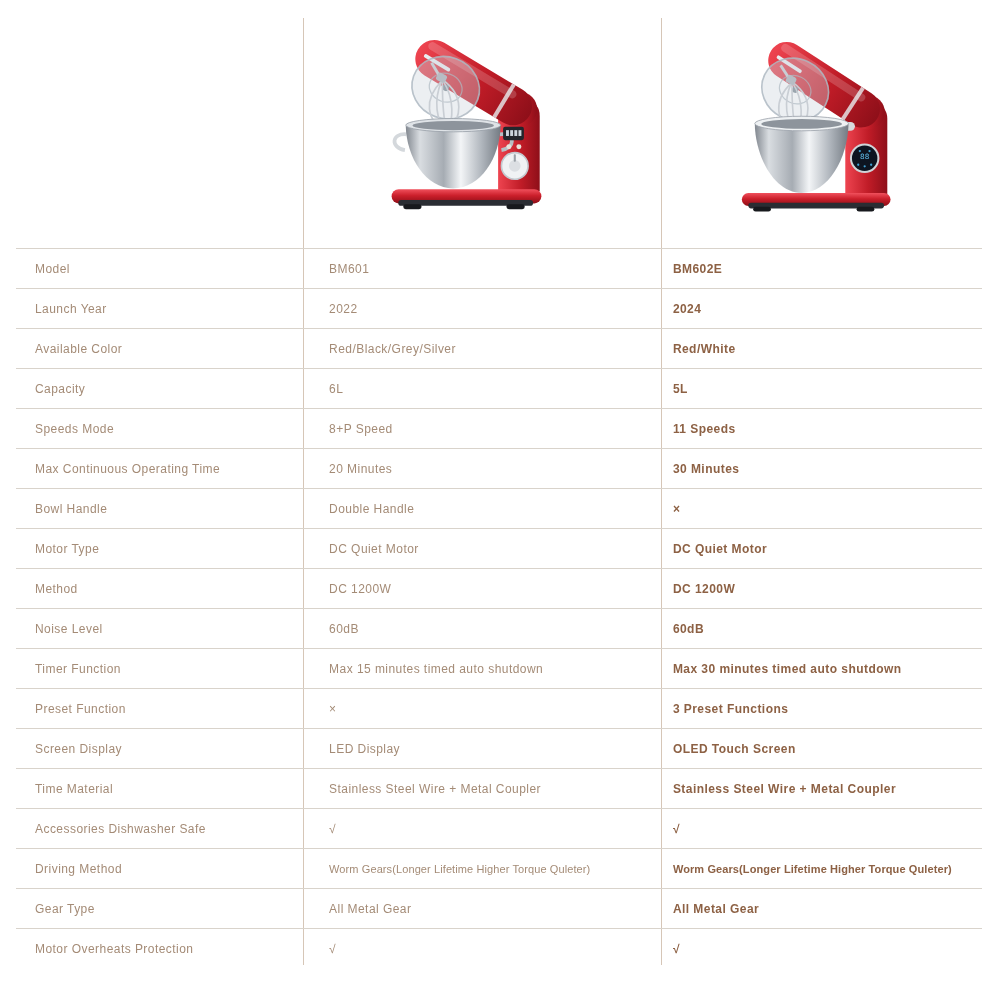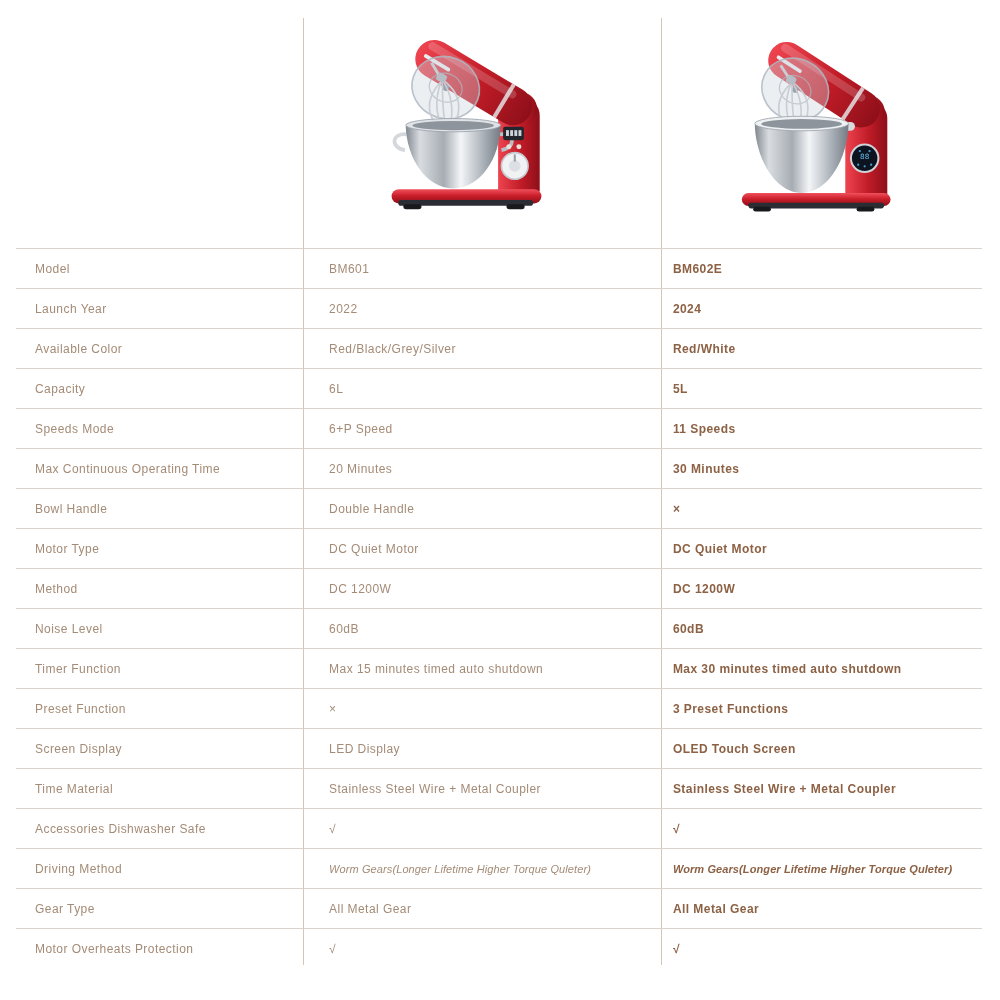--- a/index.html
+++ b/index.html
@@ -26,21 +26,21 @@
   .row { display:flex; height:40px; border-top:1px solid var(--row-line,#d9d3cb); box-sizing:border-box; }
   .cell {
     display:flex; align-items:center; box-sizing:border-box;
     font-size:12px; letter-spacing:0.45px;
     color:var(--label-text,#a48b76);
     white-space:nowrap; overflow:hidden;
   }
   .cell.label { width:287px; padding-left:19px; }
   .cell.mid   { width:358px; padding-left:1px;margin-left:35px; }
   .cell.right { width:321px; padding-left:0; font-weight:bold; color:var(--highlight-text,#8d6144); }
-  .cell.small { font-size:11px; letter-spacing:0.1px;font-style:italic; }
+  .cell.small { font-size:11px; letter-spacing:0.1px; }
 </style>
 </head>
 <body>
 
 <div class="canvas">
 
   <div class="vline vline-1"></div>
   <div class="vline vline-2"></div>
 
   <figure class="product product-1">
@@ -215,21 +215,21 @@
     </div>
 
     <div class="row">
       <div class="cell label">Capacity</div>
       <div class="cell mid">6L</div>
       <div class="cell right">5L</div>
     </div>
 
     <div class="row">
       <div class="cell label">Speeds Mode</div>
-      <div class="cell mid">6+P Speed</div>
+      <div class="cell mid">8+P Speed</div>
       <div class="cell right">11 Speeds</div>
     </div>
 
     <div class="row">
       <div class="cell label">Max Continuous Operating Time</div>
       <div class="cell mid">20 Minutes</div>
       <div class="cell right">30 Minutes</div>
     </div>
 
     <div class="row">

